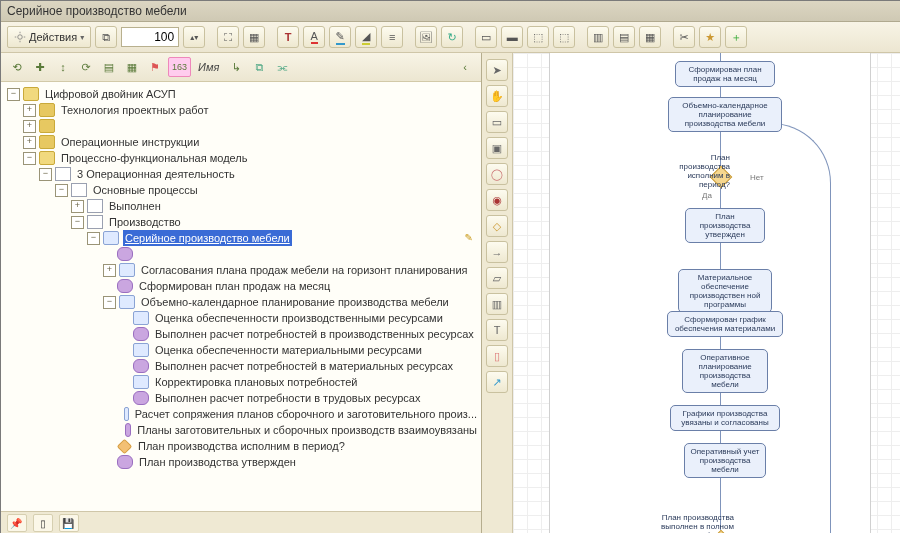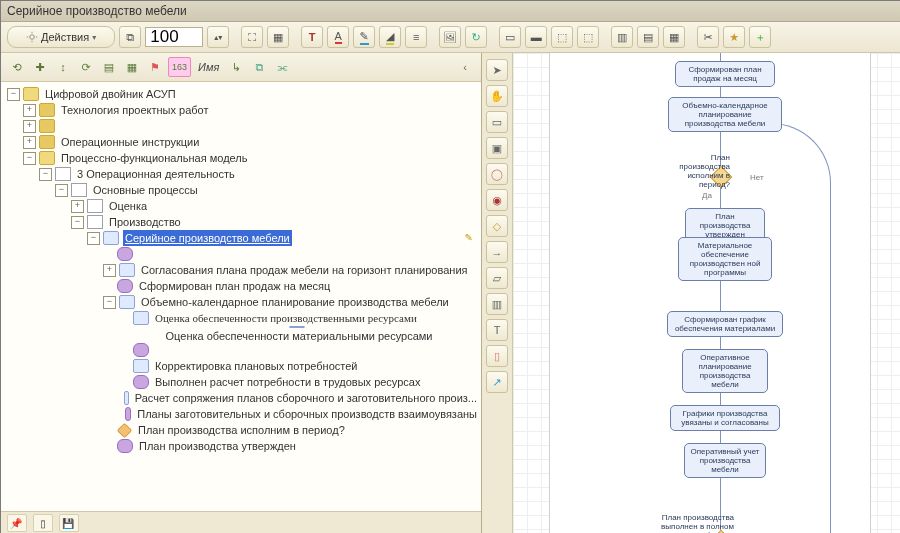--- a/index.html
+++ b/index.html
@@ -1,22 +1,22 @@
 <!DOCTYPE html>
 <html><head>
 <meta charset="utf-8">
 <style>
   html,body{margin:0;padding:0;font-family:Tahoma,Arial,sans-serif;font-size:11px;color:#333;background:#e8e4d8;}
   .window{width:900px;height:533px;border:1px solid #7a7a7a;background:#efe9d6;display:flex;flex-direction:column;overflow:hidden;}
   .titlebar{height:20px;line-height:20px;background:linear-gradient(#dcd6c2,#cfc9b4);border-bottom:1px solid #b0a98f;padding:0 6px;font-size:12px;color:#333;}
   .toolbar{height:26px;display:flex;align-items:center;gap:4px;padding:2px 6px;background:linear-gradient(#f8f4e6,#ece6d1);border-bottom:1px solid #cfc6a8;}
   .tbtn{width:20px;height:20px;border:1px solid #c9c19f;border-radius:3px;background:linear-gradient(#fdfbef,#eee8d0);display:inline-flex;align-items:center;justify-content:center;font-size:11px;color:#555;cursor:pointer;}
   .tbtn.sep{border:none;background:none;width:4px;cursor:default;}
-  .tlabel{padding:0 18px;border:1px solid #c9c19f;border-radius:9px;background:linear-gradient(#fdfbef,#eee8d0);height:20px;display:inline-flex;align-items:center;cursor:pointer;}
-  .zoom{width:48px;height:18px;border:1px solid #b8b08e;background:#fff;padding:0 4px;font-family:inherit;font-size:17px;}
+  .tlabel{padding:0 6px;border:1px solid #c9c19f;border-radius:2px;background:linear-gradient(#fdfbef,#eee8d0);height:20px;display:inline-flex;align-items:center;cursor:pointer;}
+  .zoom{width:48px;height:18px;border:1px solid #b8b08e;background:#fff;text-align:right;padding:0 4px;font-family:inherit;font-size:12px;}
   .body{flex:1;display:flex;min-height:0;}
   .left{width:480px;display:flex;flex-direction:column;border-right:1px solid #b5ad8e;background:#f6f1dd;}
   .minitb{height:24px;display:flex;align-items:center;gap:3px;padding:2px 6px;background:linear-gradient(#f8f4e6,#ece6d1);border-bottom:1px solid #d2c9a8;}
   .minitb .mb{width:18px;height:18px;border:1px solid transparent;border-radius:2px;display:inline-flex;align-items:center;justify-content:center;color:#5a7a3a;cursor:pointer;font-size:11px;}
   .minitb .mtext{padding:0 4px;color:#444;font-style:italic;}
   .tree{flex:1;overflow:auto;background:#fffef8;padding:4px 2px 4px 4px;font-size:11px;}
   .node{display:flex;align-items:center;height:16px;line-height:16px;white-space:nowrap;cursor:default;}
   .tw{display:inline-block;width:11px;height:11px;margin-right:3px;border:1px solid #9a9477;background:#fff;color:#6b6549;font-size:9px;line-height:9px;text-align:center;cursor:pointer;}
   .tw.blank{border:none;background:none;cursor:default;}
   .ic{display:inline-block;width:14px;height:12px;margin-right:4px;border-radius:2px;}
@@ -207,21 +207,21 @@
             <span class="lbl">3 Операционная деятельность</span>
           </div>
         <div class="node" style="padding-left:50px;">
             <span class="tw">−</span>
             <span class="ic doc"></span>
             <span class="lbl">Основные процессы</span>
           </div>
         <div class="node" style="padding-left:66px;">
             <span class="tw">+</span>
             <span class="ic doc"></span>
-            <span class="lbl">Оценка</span>
+            <span class="lbl">Выполнен</span>
           </div>
         <div class="node" style="padding-left:66px;">
             <span class="tw">−</span>
             <span class="ic doc"></span>
             <span class="lbl">Производство</span>
           </div>
         <div class="node" style="padding-left:82px;">
             <span class="tw">−</span>
             <span class="ic task"></span>
             <span class="lbl sel">Серийное производство мебели</span>
@@ -239,33 +239,39 @@
         <div class="node" style="padding-left:98px;">
             <span class="tw blank"></span>
             <span class="ic event"></span>
             <span class="lbl">Сформирован план продаж на месяц</span>
           </div>
         <div class="node" style="padding-left:98px;">
             <span class="tw">−</span>
             <span class="ic task"></span>
             <span class="lbl">Объемно-календарное планирование производства мебели</span>
           </div>
-        <div class="node" style="padding-left:114px;font-family:Liberation Serif, serif;">
+        <div class="node" style="padding-left:114px;">
             <span class="tw blank"></span>
             <span class="ic task"></span>
             <span class="lbl">Оценка обеспеченности производственными ресурсами</span>
           </div>
-        <div class="node" style="padding-left:114px;flex-direction:column;">
+        <div class="node" style="padding-left:114px;">
+            <span class="tw blank"></span>
+            <span class="ic event"></span>
+            <span class="lbl">Выполнен расчет потребностей в производственных ресурсах</span>
+          </div>
+        <div class="node" style="padding-left:114px;">
             <span class="tw blank"></span>
             <span class="ic task"></span>
             <span class="lbl">Оценка обеспеченности материальными ресурсами</span>
           </div>
         <div class="node" style="padding-left:114px;">
             <span class="tw blank"></span>
             <span class="ic event"></span>
+            <span class="lbl">Выполнен расчет потребностей в материальных ресурсах</span>
           </div>
         <div class="node" style="padding-left:114px;">
             <span class="tw blank"></span>
             <span class="ic task"></span>
             <span class="lbl">Корректировка плановых потребностей</span>
           </div>
         <div class="node" style="padding-left:114px;">
             <span class="tw blank"></span>
             <span class="ic event"></span>
             <span class="lbl">Выполнен расчет потребности в трудовых ресурсах</span>
@@ -363,21 +369,21 @@
         <div class="gatebox" style="left:163px;top:116px;"></div>
         <div style="position:absolute;left:110px;top:100px;width:70px;font-size:8px;line-height:9px;color:#2a3a5a;text-align:right;">План производства
 исполним в
 период?</div>
         <span class="edgelbl" style="left:200px;top:120px;">Нет</span>
         <span class="edgelbl" style="left:152px;top:138px;">Да</span>
 
         <div class="flownode" style="left:135px;top:155px;width:70px;">План
 производства
 утвержден</div>
-        <div class="flownode" style="left:128px;top:184px;width:84px;">Материальное
+        <div class="flownode" style="left:128px;top:216px;width:84px;">Материальное
 обеспечение
 производствен
 ной программы</div>
         <div class="flownode" style="left:117px;top:258px;width:106px;">Сформирован график
 обеспечения материалами</div>
         <div class="flownode" style="left:120px;top:352px;width:100px;">Графики производства
 увязаны и согласованы</div>
         <div class="flownode" style="left:132px;top:296px;width:76px;">Оперативное
 планирование
 производства

